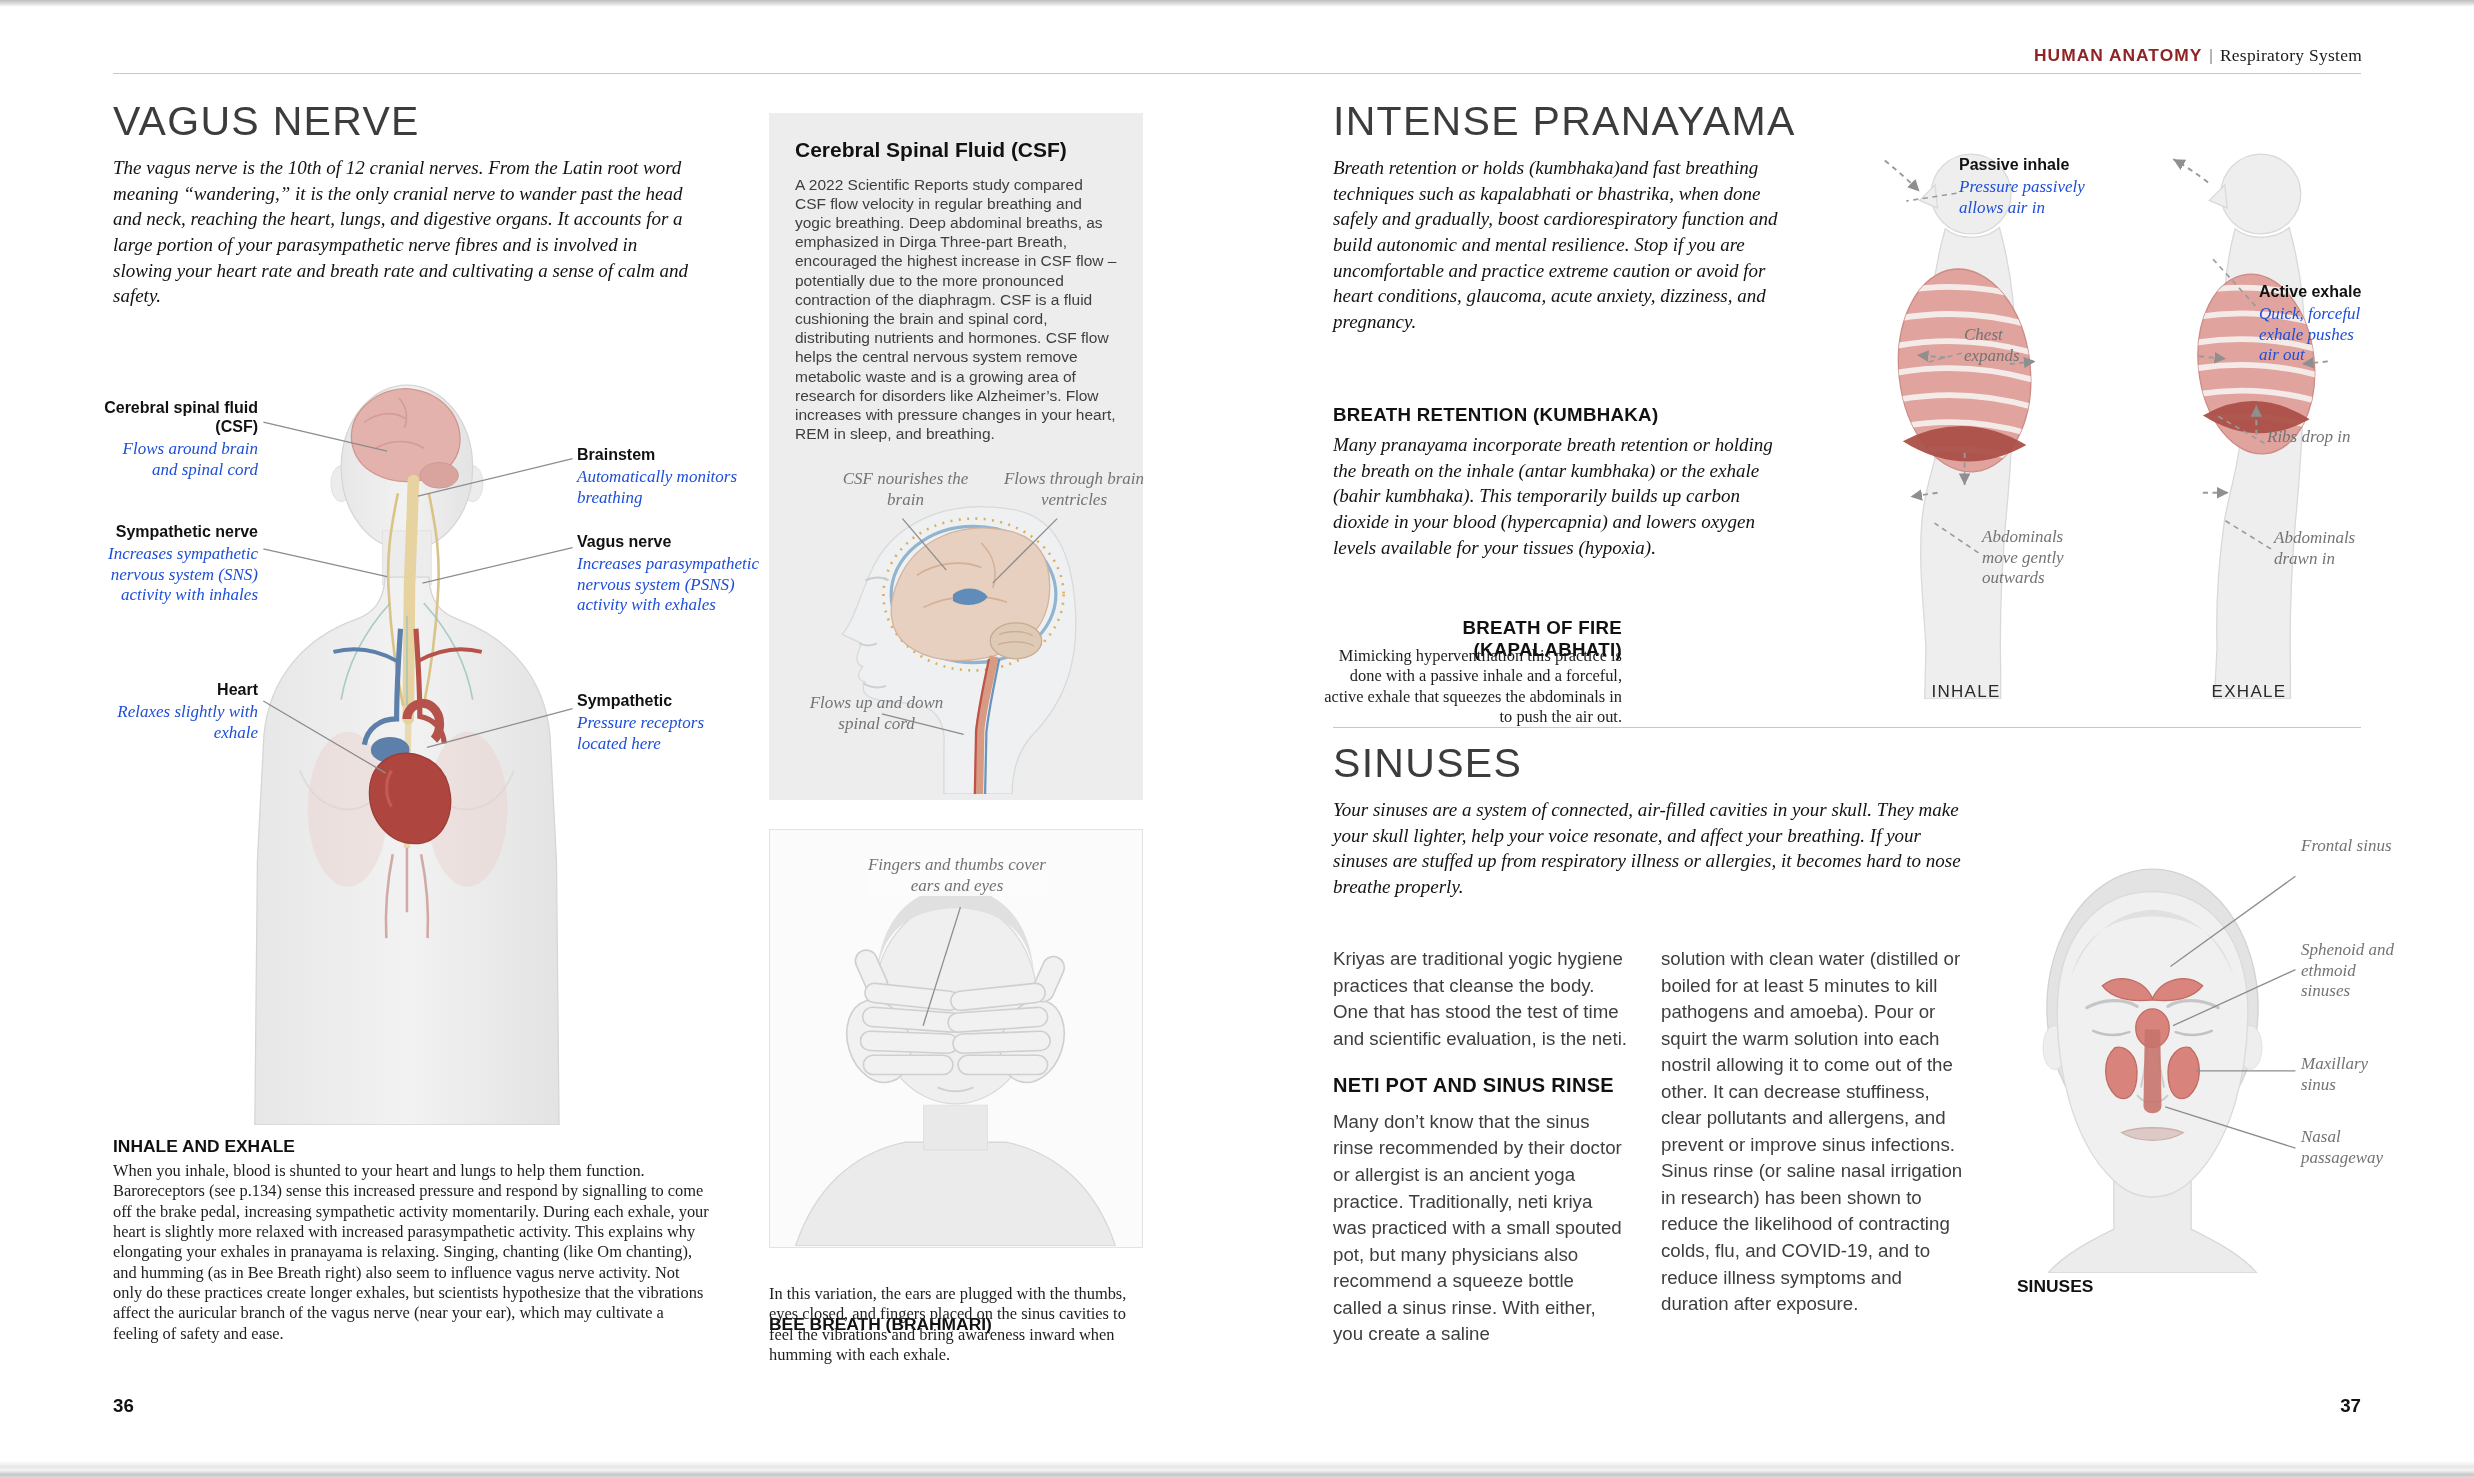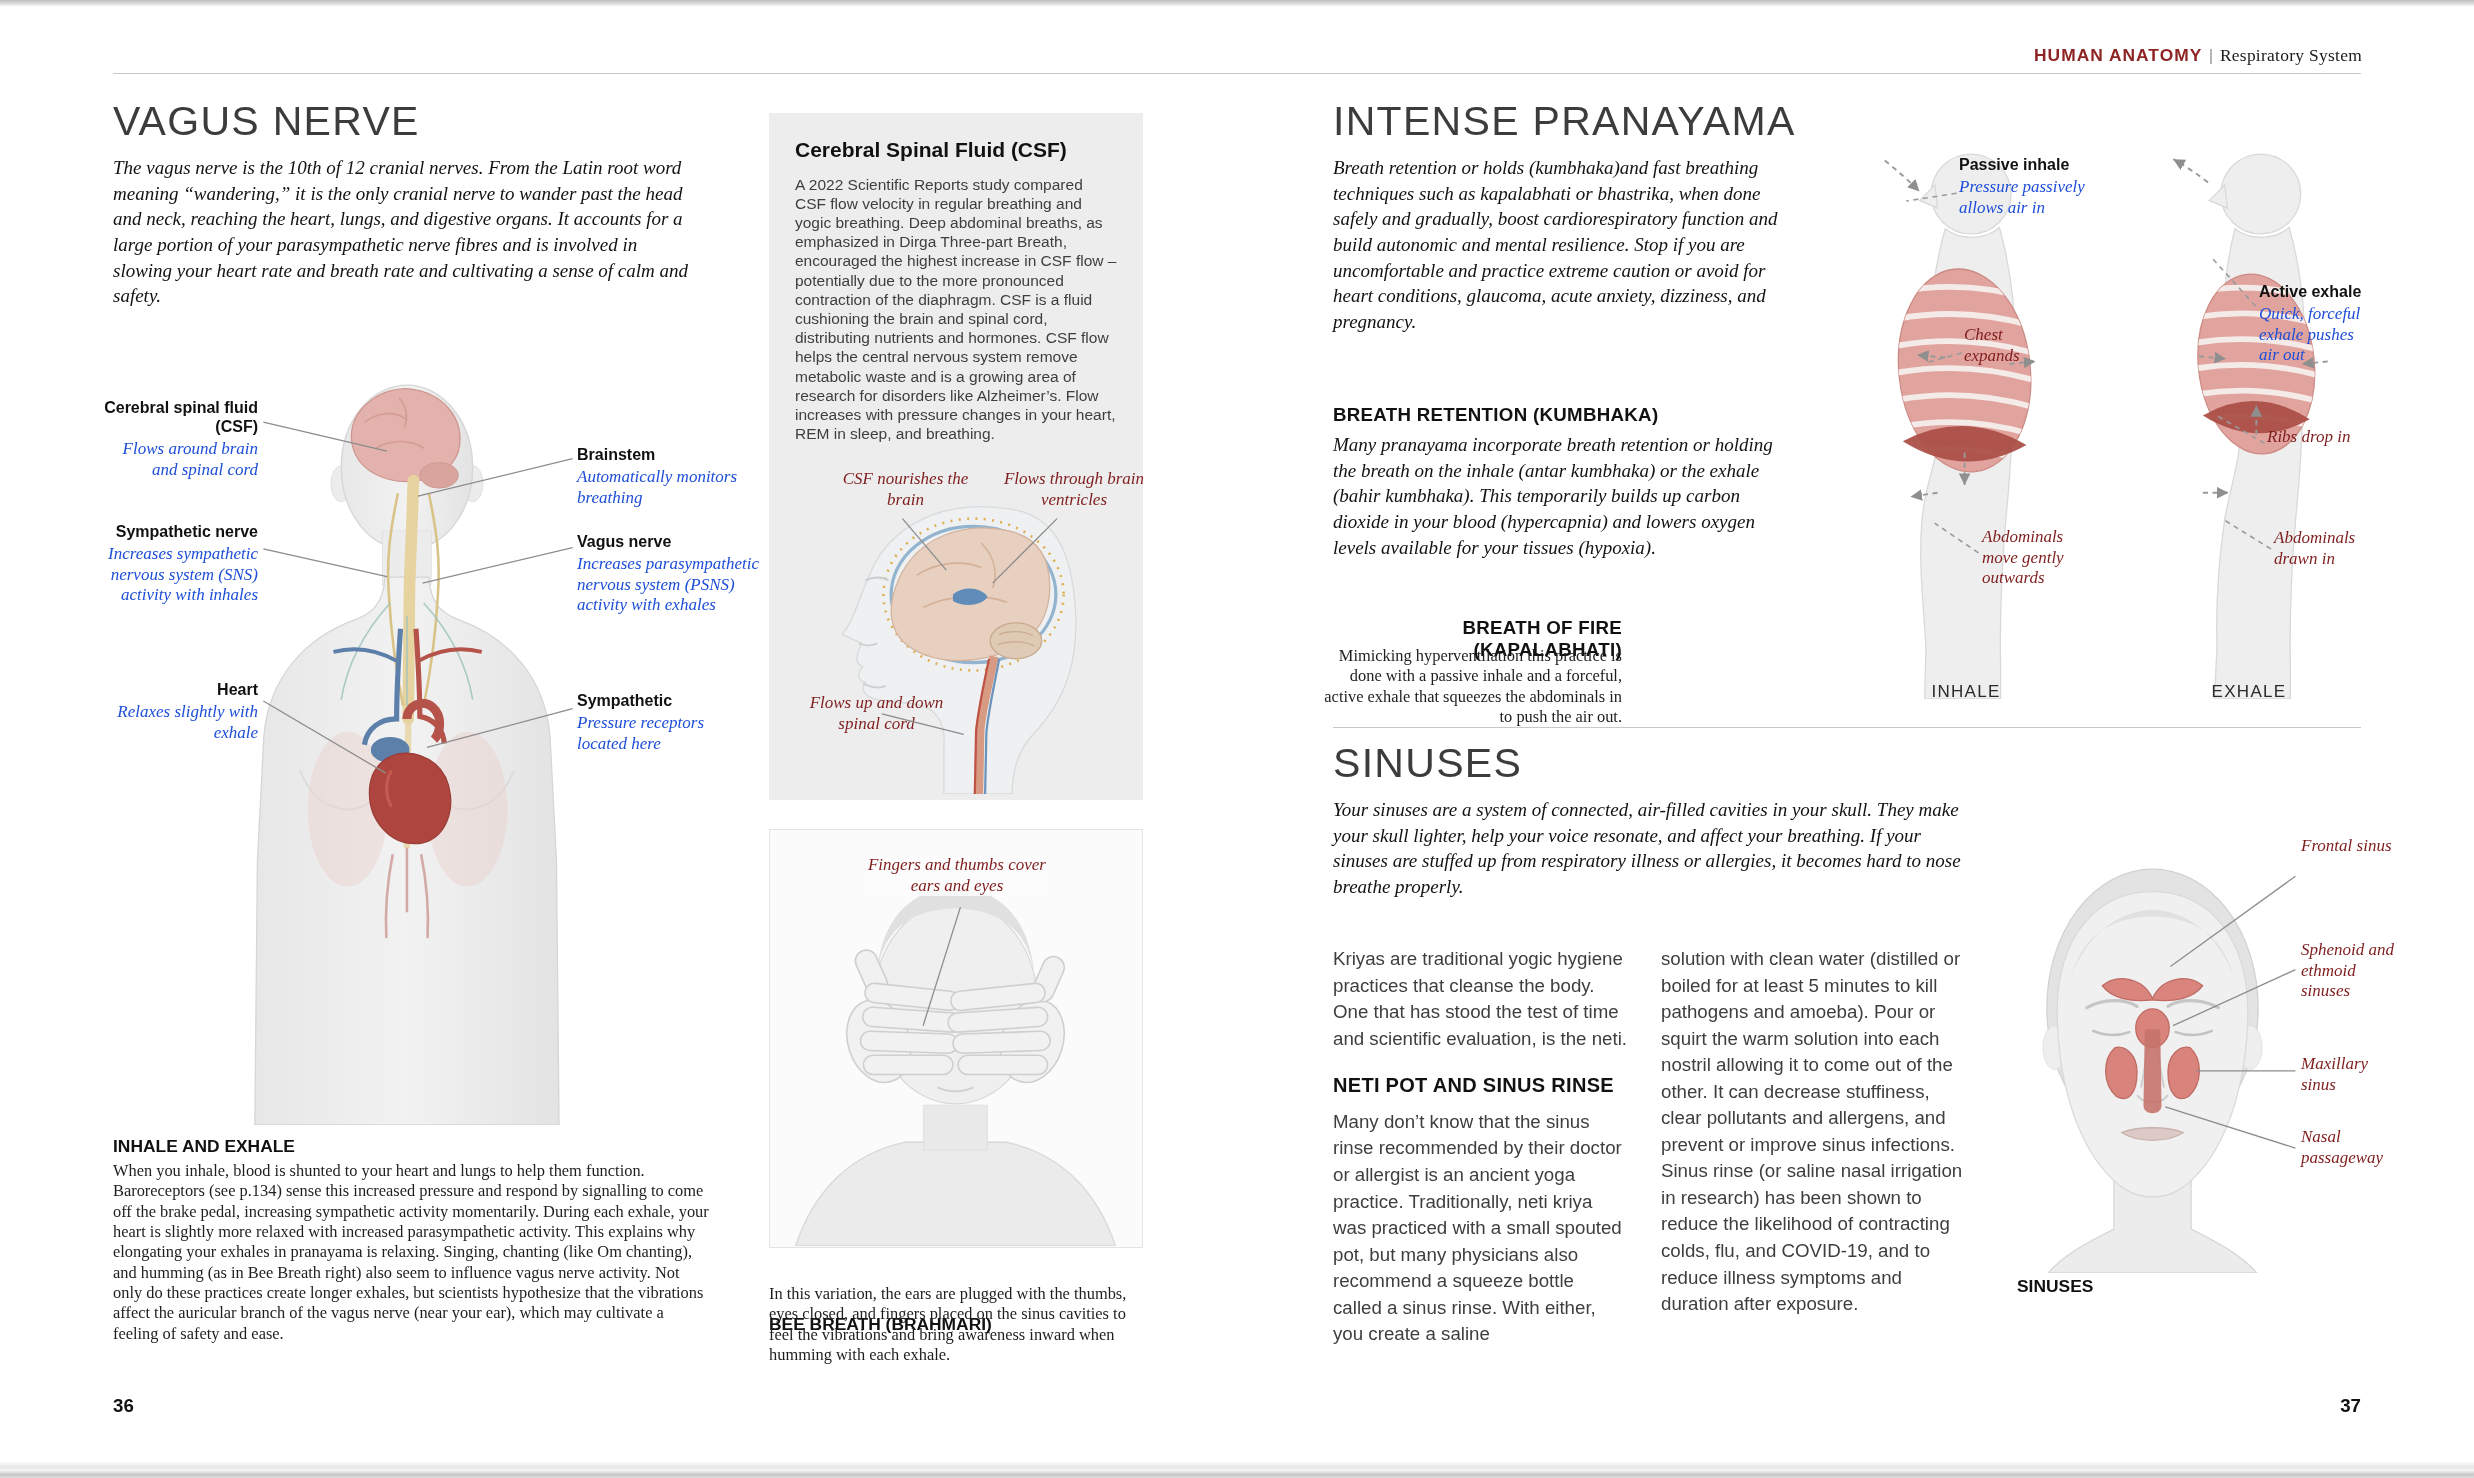--- a/index.html
+++ b/index.html
@@ -14,21 +14,21 @@
   .running-head .book{font-weight:bold;color:#8e2424;letter-spacing:1px;}
   .running-head .sep{color:#9a9a9a;font-weight:normal;padding:0 6.4px;}
   .running-head .section{font-family:"Liberation Serif","DejaVu Serif",serif;margin-top:36px;}
   .section-title{font-size:41px;font-weight:400;letter-spacing:1.3px;color:#3c3c3c;}
   .body-lg{font-family:"Liberation Serif","DejaVu Serif",serif;font-size:19px;line-height:1.35;color:#121212;font-style:italic;}
   .subhead{font-weight:bold;font-size:18.7px;letter-spacing:0.3px;color:#111;}
   .caption-head{font-weight:bold;font-size:17.4px;color:#111;}
   .caption-body{font-family:"Liberation Serif","DejaVu Serif",serif;font-size:16.4px;line-height:1.24;color:#1e1e1e;}
   .fig-name{font-weight:bold;font-size:16px;line-height:1.2;color:#111;}
   .fig-desc{font-family:"Liberation Serif","DejaVu Serif",serif;font-style:italic;font-size:17px;line-height:1.22;color:#1d4ed8;margin-top:2.6px;}
-  .fig-desc-only{font-family:"Liberation Serif","DejaVu Serif",serif;font-style:italic;font-size:17px;line-height:1.22;color:#7f1d1d;}
+  .fig-desc-only{font-family:"Liberation Serif","DejaVu Serif",serif;font-style:italic;font-size:17px;line-height:1.22;color:#737373;}
   .align-r{text-align:right;}
   .graybox{background:#ededed;box-sizing:border-box;padding:24.5px 26px;}
   .graybox h3{margin:0;font-size:21px;font-weight:bold;color:#111;}
   .graybox .boxbody{margin-top:13px;font-size:15.5px;line-height:1.24;color:#3e3e3e;}
   .beebox{background:#fbfbfb;border:1.3px solid #e3e3e3;box-sizing:border-box;}
   .kriya{font-size:18.7px;line-height:1.42;color:#3e3e3e;}
   .kriya .neti-head{font-weight:bold;font-size:20px;color:#111;margin:19.3px 0 9px 0;letter-spacing:0.3px;}
   .figure-caption{font-size:17px;letter-spacing:1.3px;color:#2a2a2a;text-align:center;}
   .page-num{font-weight:bold;font-size:18.7px;color:#111;}
   svg{display:block;}

